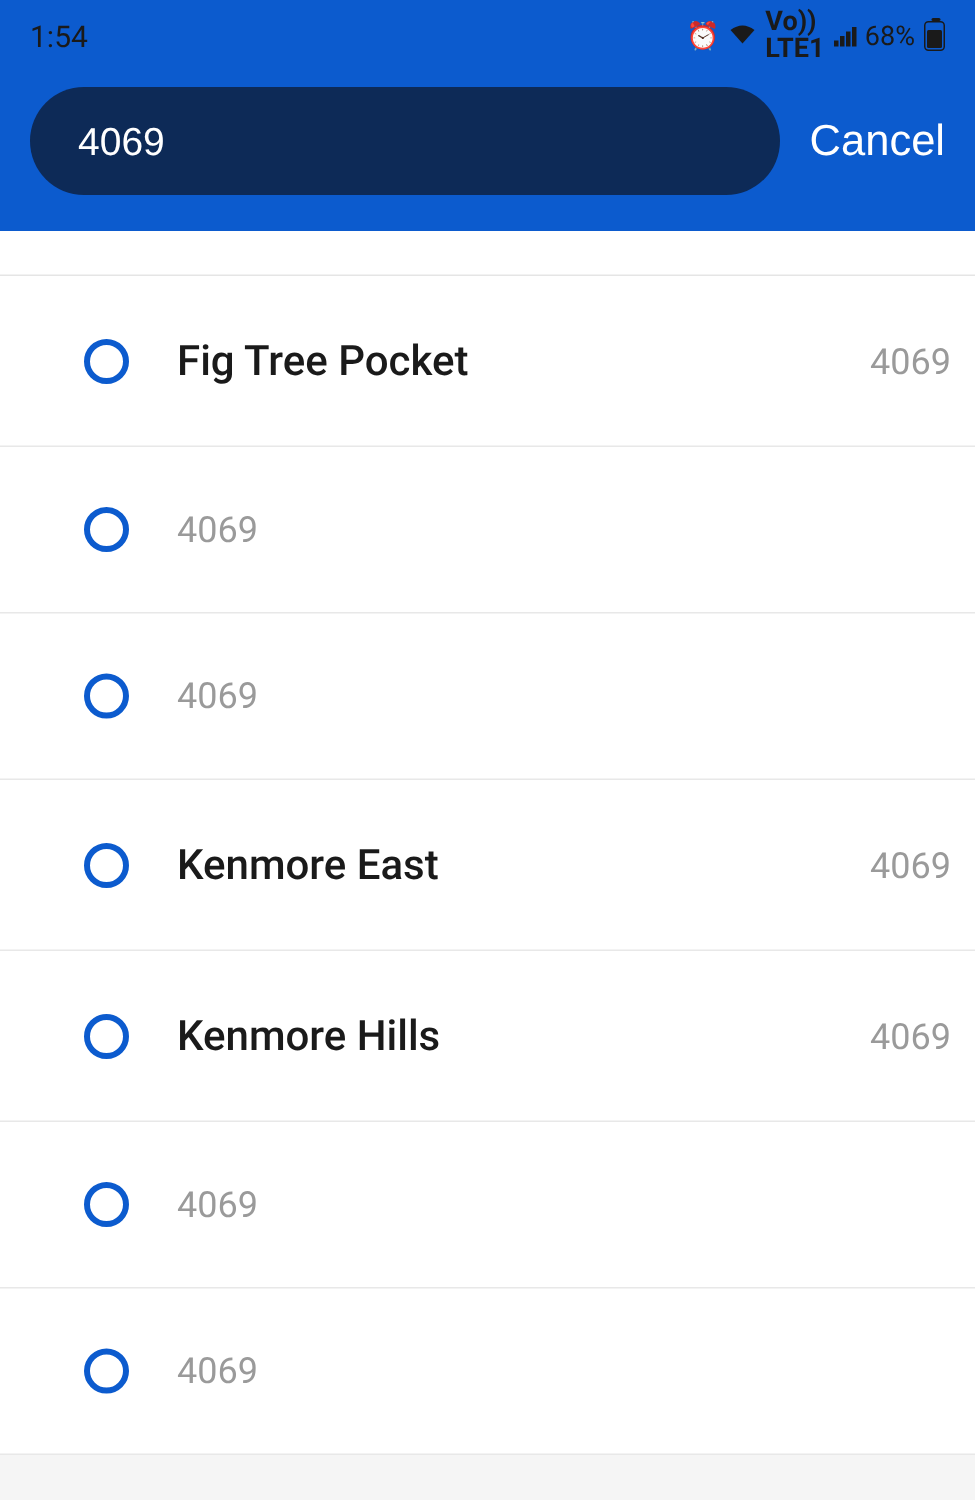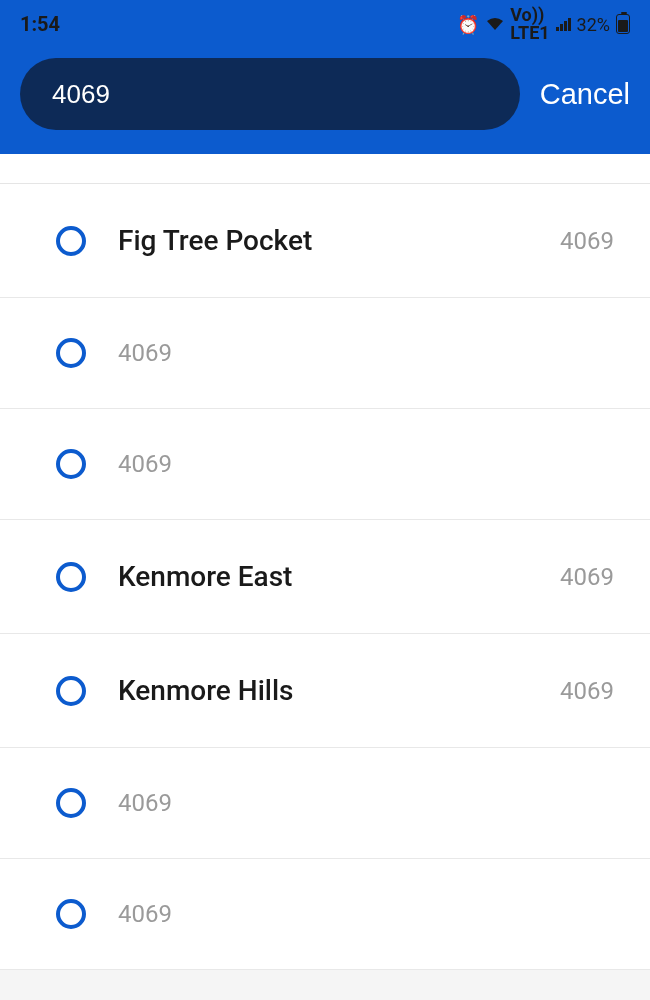--- a/index.html
+++ b/index.html
@@ -13,21 +13,21 @@
     .status-bar {
       height: 48px;
       background: #0c5bce;
       display: flex;
       justify-content: space-between;
       align-items: center;
       padding: 0 20px;
       color: #1a1a1a;
       font-size: 20px;
     }
-    .status-left { font-weight: 700; text-align: right; }
+    .status-left { font-weight: 400; text-align: right; }
     .status-right {
       display: flex;
       align-items: center;
       gap: 6px;
     }
     .status-right span { font-size: 18px; }
     .header {
       background: #0c5bce;
       padding: 10px 20px 24px 20px;
       display: flex;
@@ -62,21 +62,21 @@
       height: 30px;
       background: #fff;
       border-bottom: 1px solid #e5e5e5;
     }
     .list {
       background: #fff;
     }
     .list-item {
       display: flex;
       align-items: center;
-      padding: 40px 36px 40px 56px;
+      padding: 40px 16px 40px 56px;
       border-bottom: 1px solid #e8e8e8;
       cursor: pointer;
     }
     .radio {
       width: 30px;
       height: 30px;
       border: 4px solid #0c5bce;
       border-radius: 50%;
       flex-shrink: 0;
       margin-right: 32px;
@@ -146,21 +146,21 @@
           <path d="M9 13 L1 4 Q9 -2 17 4 Z" fill="#1a1a1a"></path>
         </svg>
     </span>
     <span class="lte-badge" style="line-height:1">Vo))<br>LTE1</span>
     <span class="signal-bars">
         <span></span>
         <span></span>
         <span></span>
         <span></span>
       </span>
-    <span>32%</span>
+    <span>68%</span>
     <span class="battery">
         <span class="battery-fill"></span>
       </span>
   </div>
 </div>
 
 <div class="header">
   <div class="search-pill">
     <input class="search-input" type="text" value="4069" style="">
   </div>

